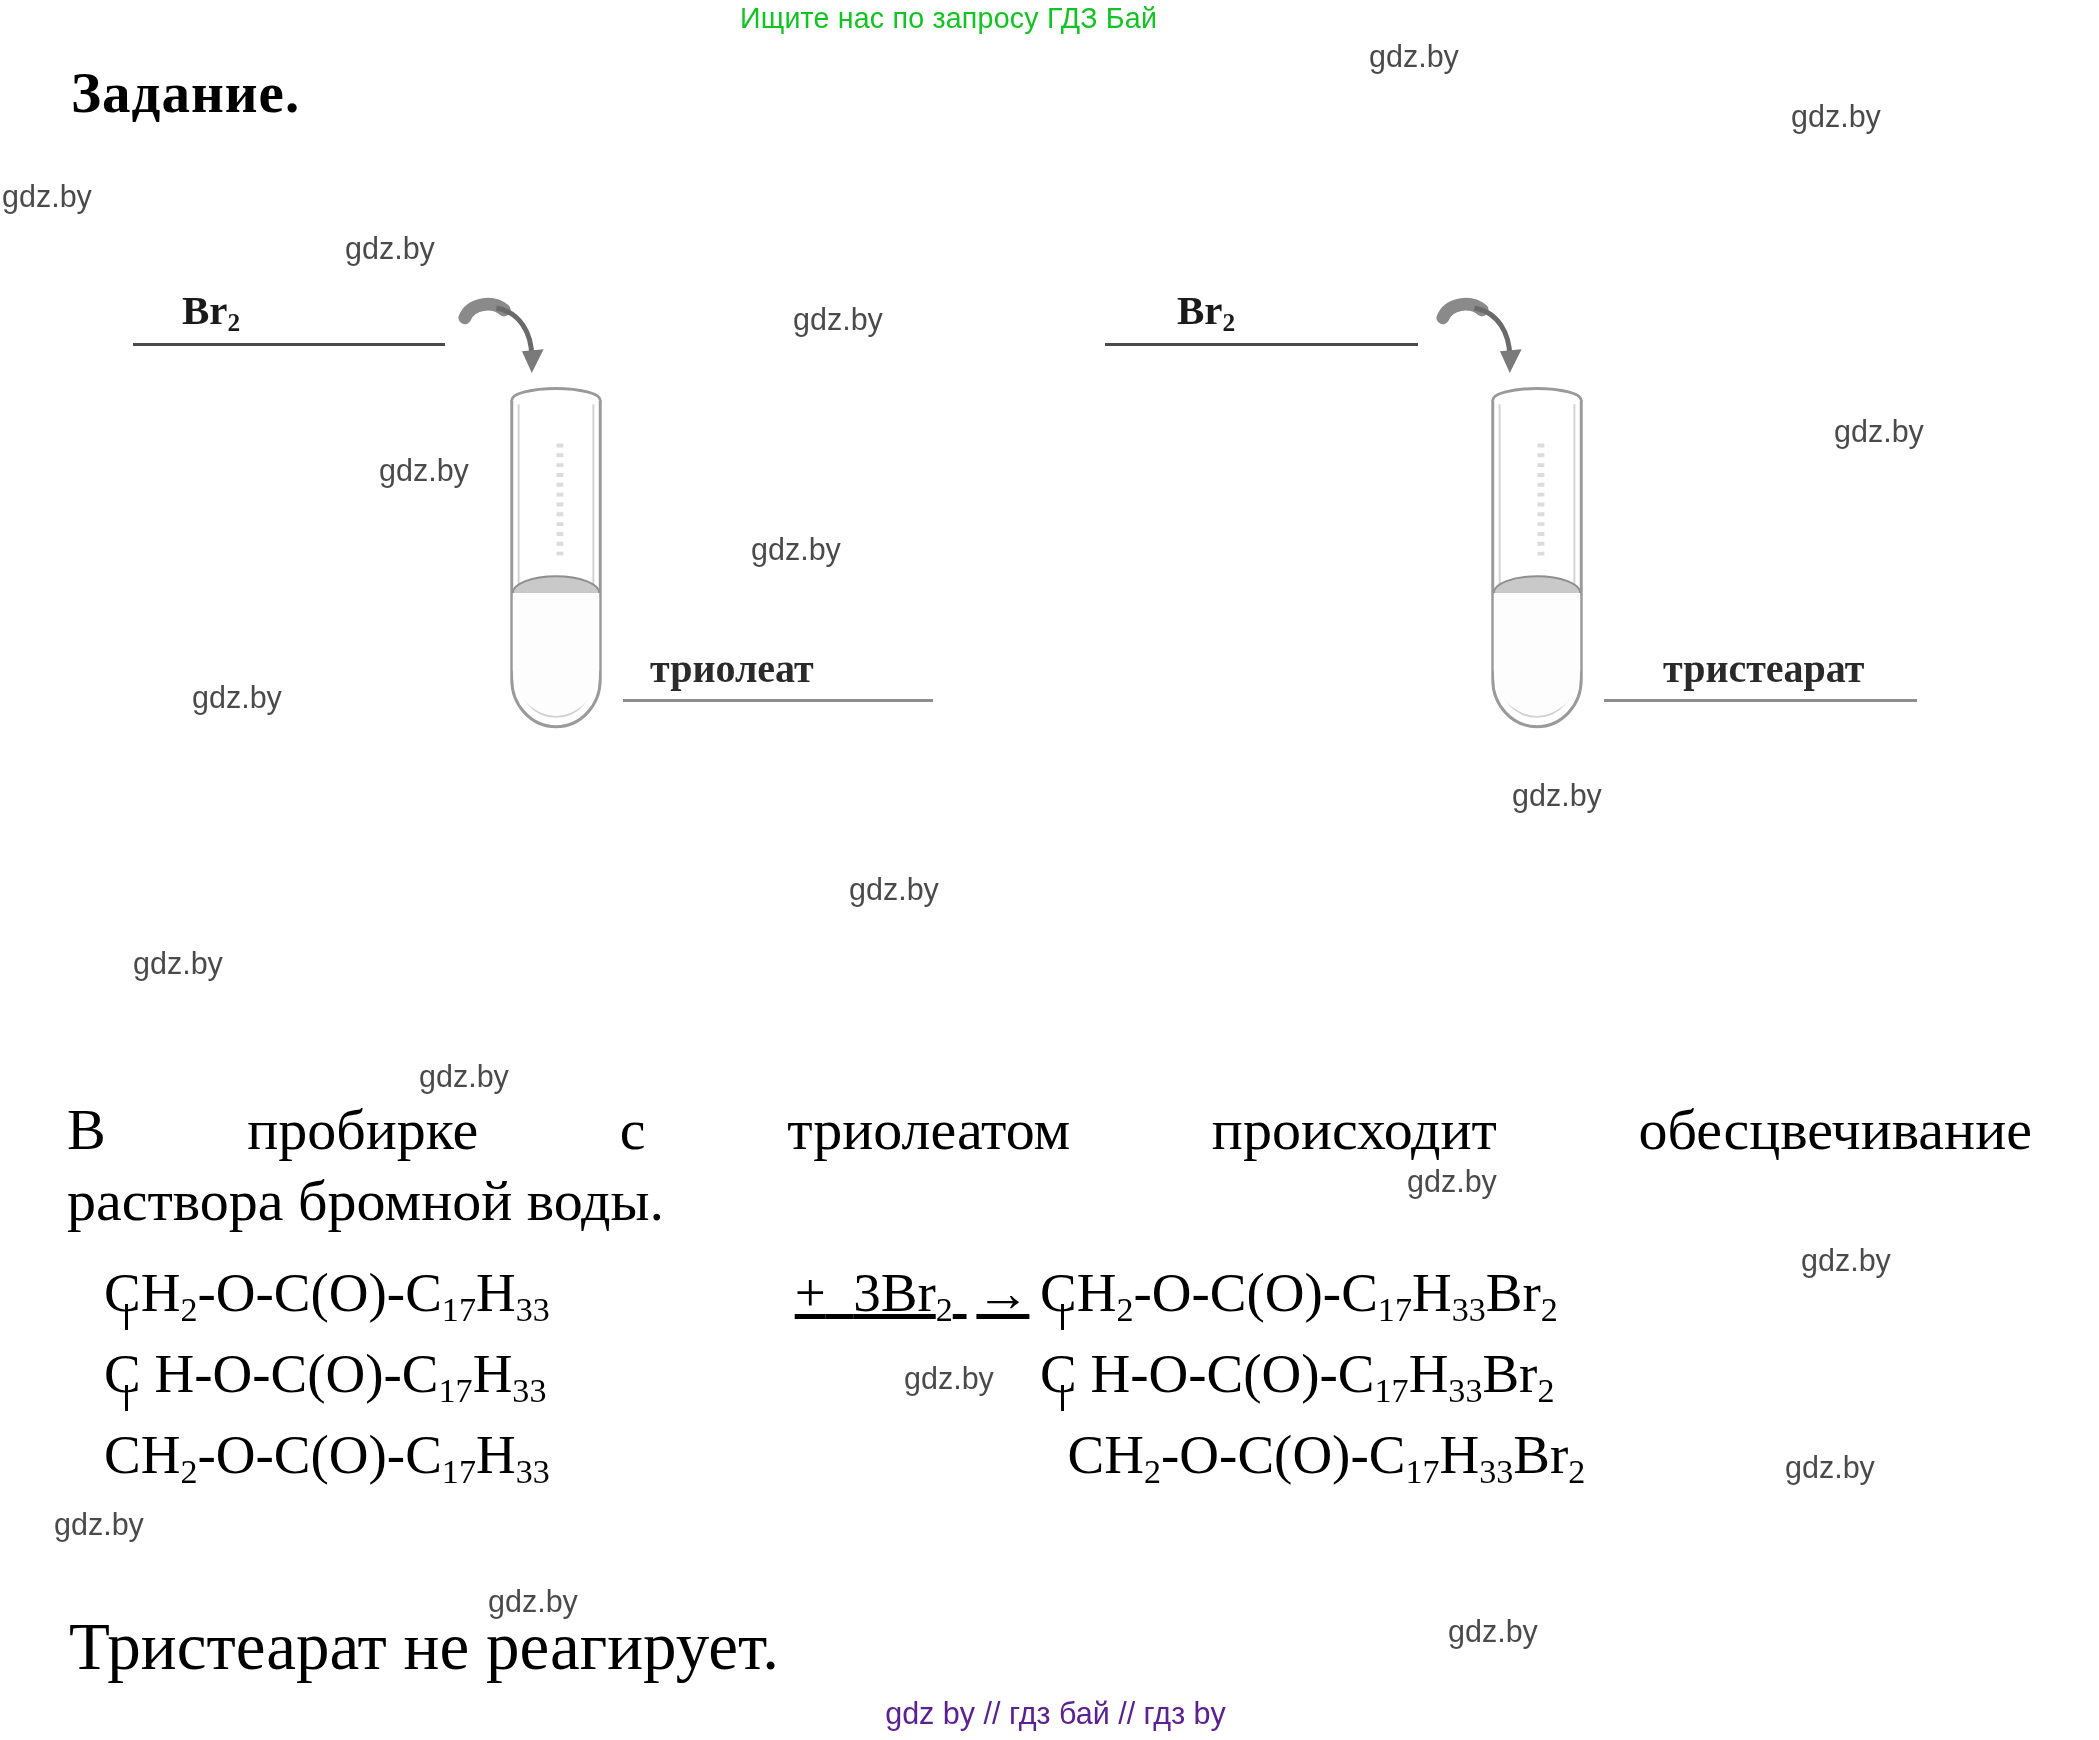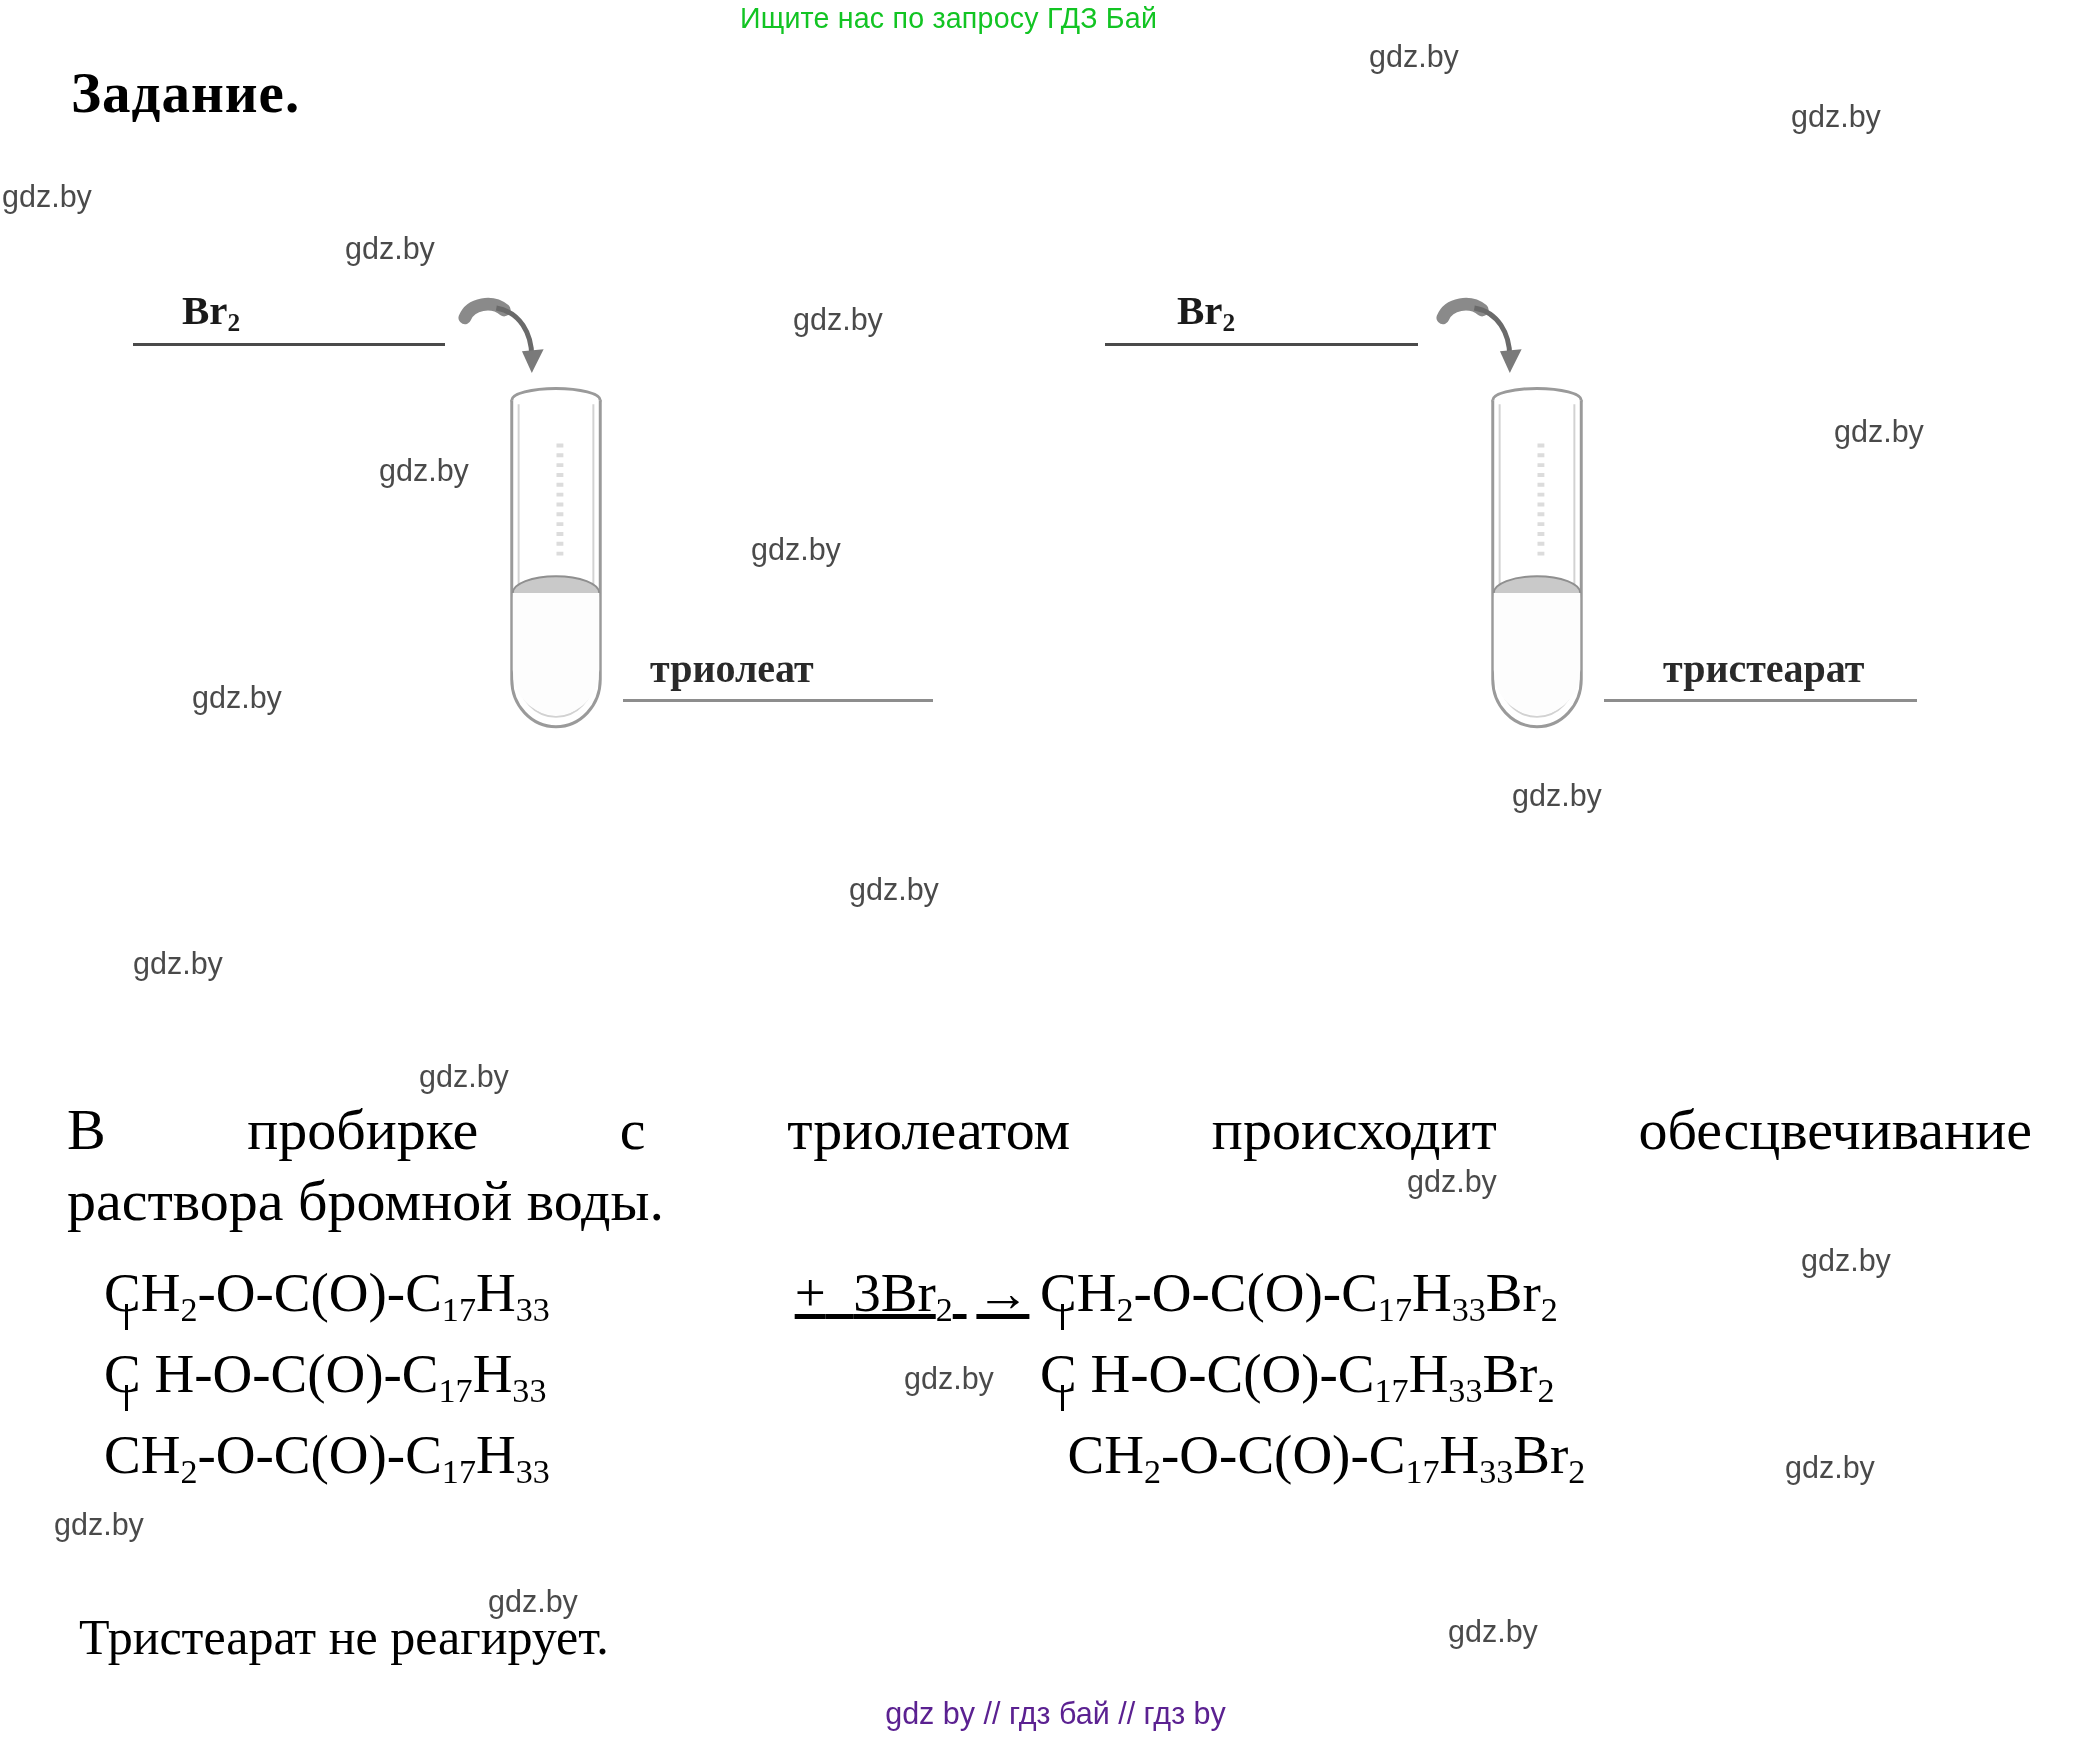--- a/index.html
+++ b/index.html
@@ -80,24 +80,23 @@
   }
   .body-line-2 {
     white-space: nowrap;
   }
 
   .conclusion {
     position: absolute;
     left: 69px;
     top: 1608px;
     font-family: "Liberation Serif", serif;
-    font-size: 50px;
+    font-size: 67px;
     color: #000;
     white-space: nowrap;
-    margin-left: 10px;
   }
 
   
   .equation {
     position: absolute;
     left: 69px;
     top: 1253px;
     font-family: "Liberation Serif", serif;
     font-size: 55px;
     color: #000;

